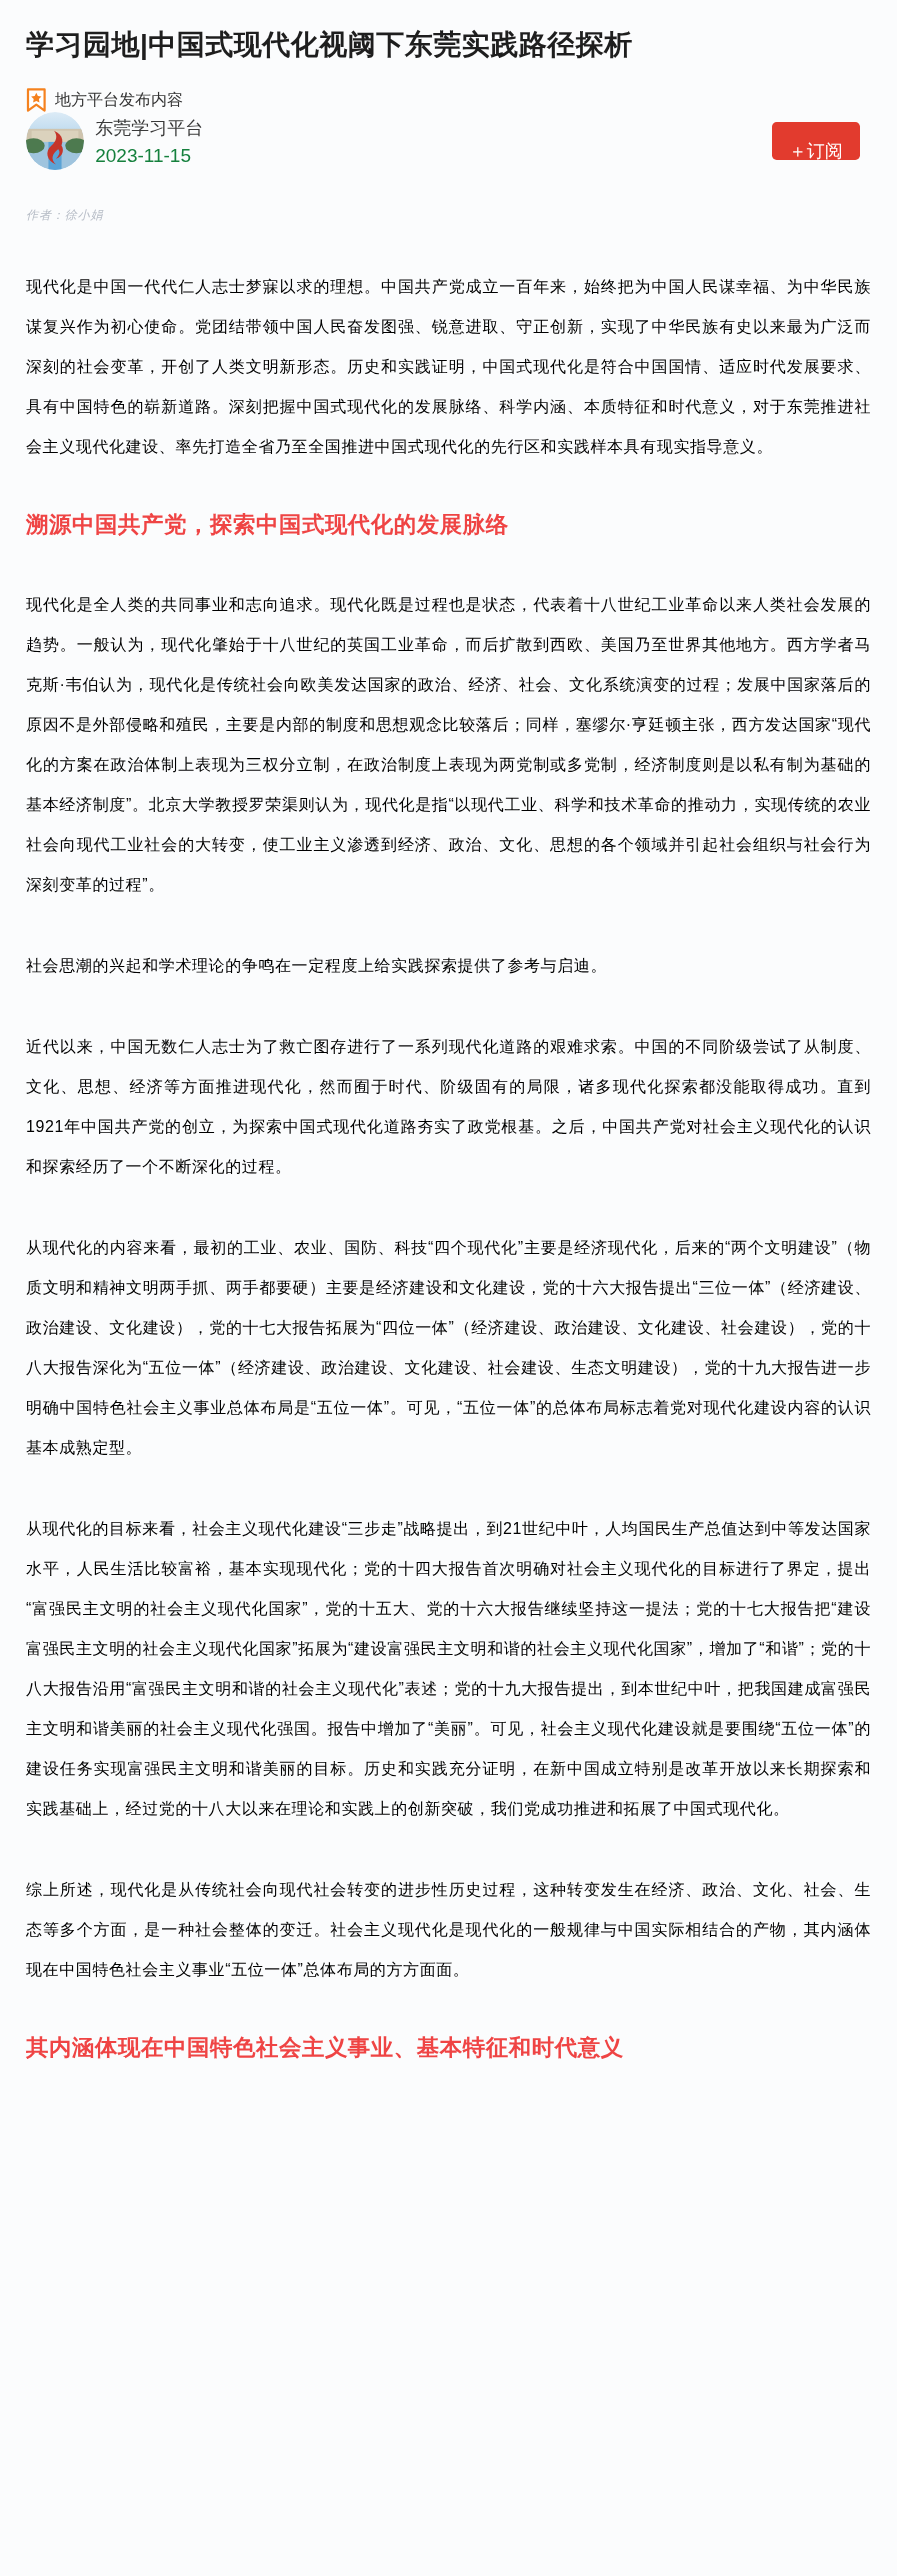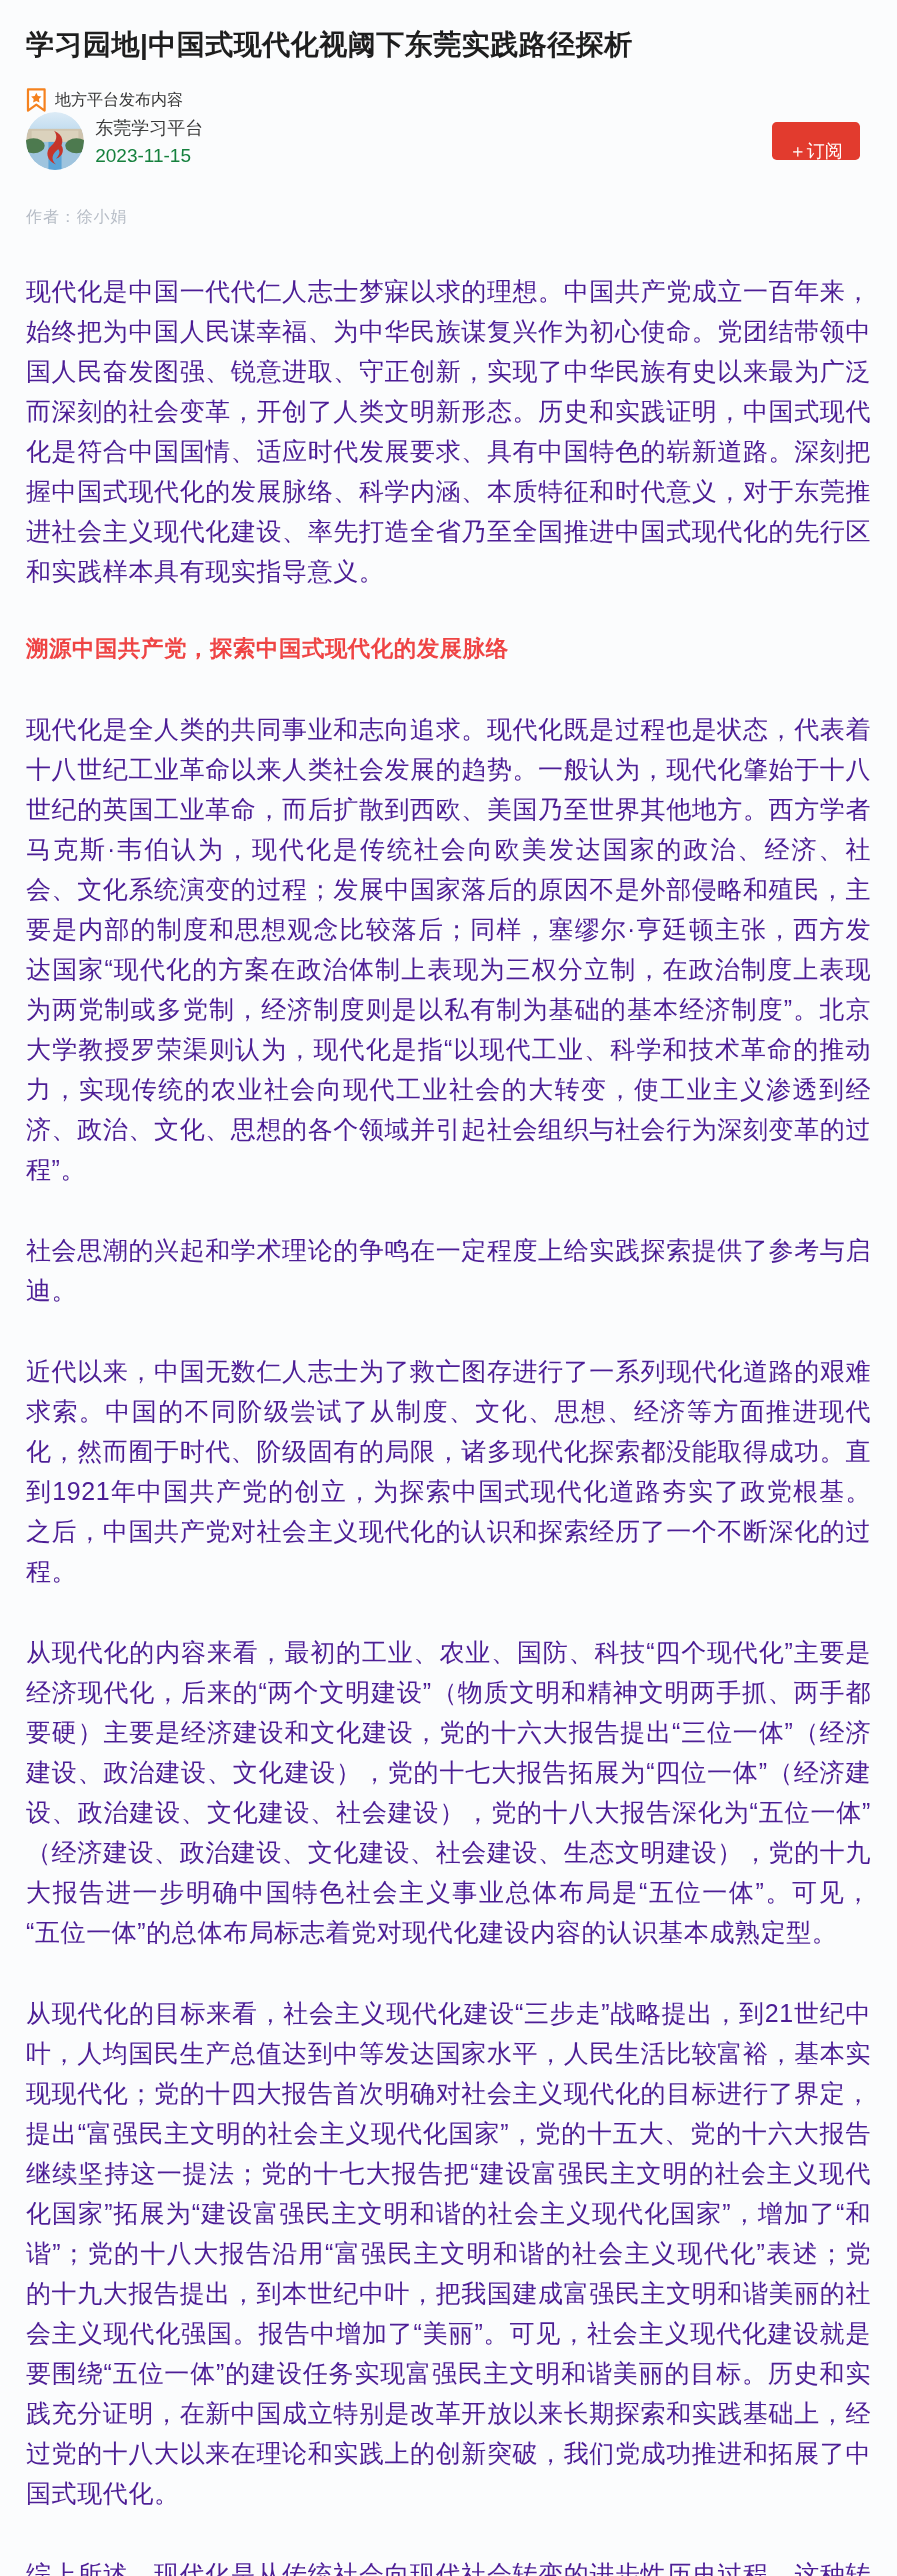--- a/index.html
+++ b/index.html
@@ -73,33 +73,34 @@
     font-family: inherit;
     padding: 19px 17px;
     height: 36px;
     line-height: 20.6px;
     cursor: pointer;
     margin-right: 11.2px;
   }
   
   .author-line {
     margin-top: 37px;
-    font-size: 16px;
+    font-size: 12px;
     color: #b6bcc6;
     letter-spacing: 0.9px;
+    font-style: italic;
   }
   
   .article {
     margin-top: 43px;
   }
   .article p {
-    font-size: 25px;
+    font-size: 16px;
     line-height: 40px;
     letter-spacing: 0.6px;
-    color: #4c1d95;
+    color: #000000;
     text-align: justify;
     margin-bottom: 41px;
   }
   .article h3 {
     font-size: 22.4px;
     line-height: 34px;
     font-weight: 700;
     color: #ef4444;
     letter-spacing: 0.6px;
     margin-top: 5.6px;

